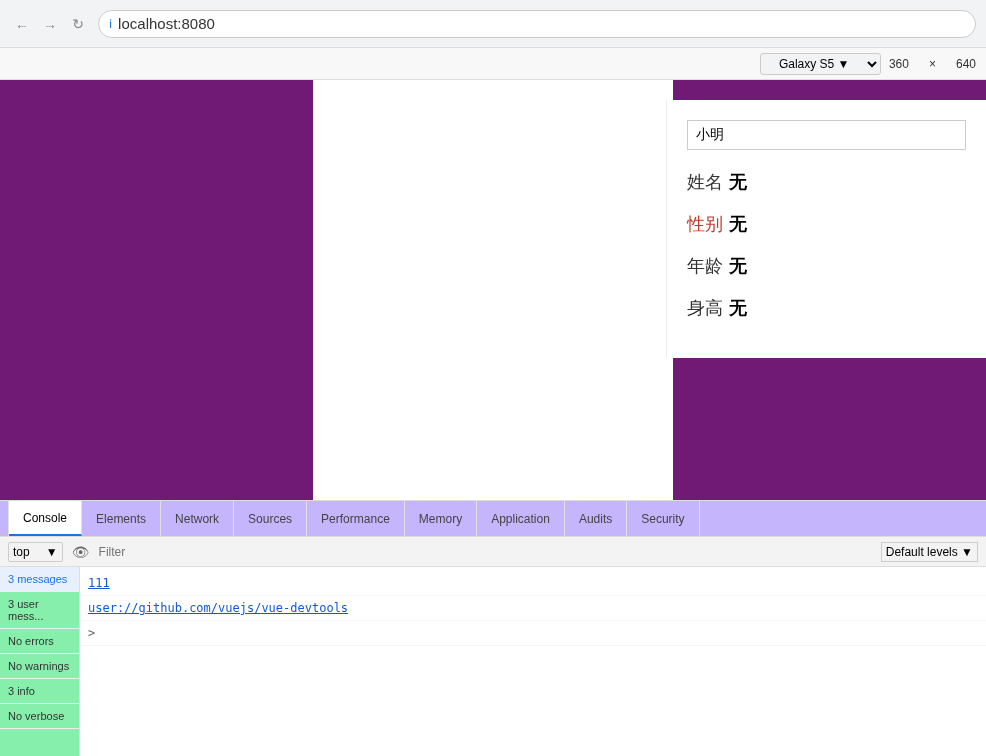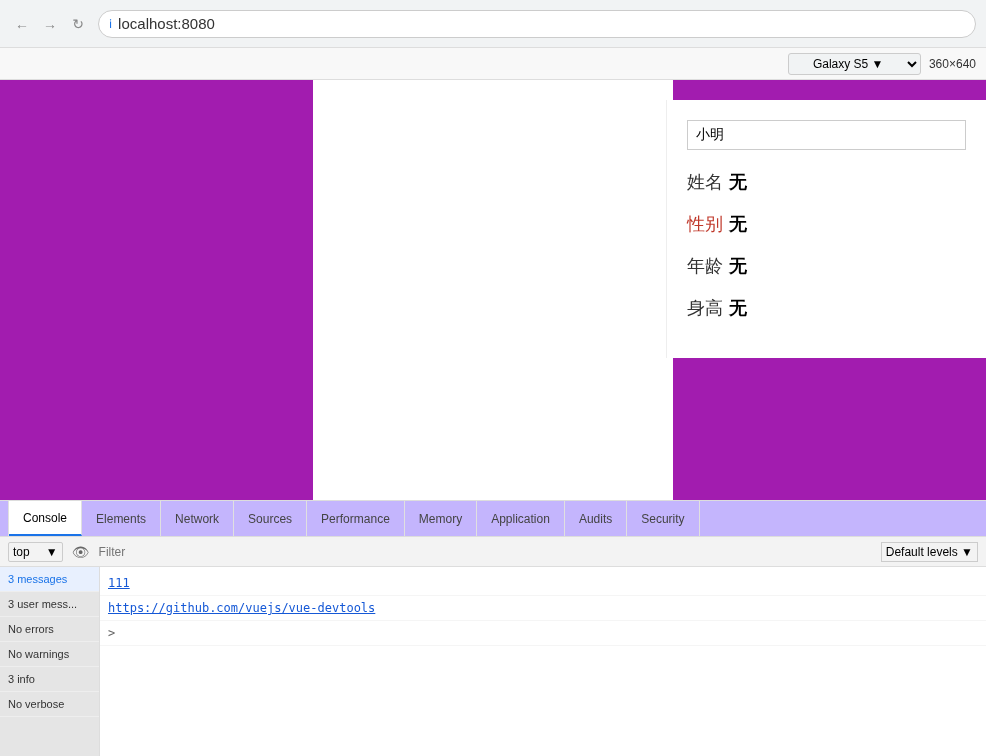--- a/index.html
+++ b/index.html
@@ -51,26 +51,26 @@
       justify-content: flex-end;
       padding: 0 10px;
       gap: 8px;
       font-size: 12px;
       color: #333;
     }
     .device-selector {
       background: #f1f3f4;
       border: 1px solid #ccc;
       border-radius: 3px;
-      padding: 2px 20px;
+      padding: 2px 14px;
       font-size: 12px;
       cursor: pointer;
     }
     .dimension-display {
-      display: flex; align-items: center; gap: 0; font-size: 12px;
+      display: flex; align-items: center; gap: 20px; font-size: 12px;
     }
 
     
     .page-content {
       flex: 1;
       background: #fff;
       position: relative;
       overflow: hidden;
     }
 
@@ -184,23 +184,23 @@
       display: flex; align-items: flex-end; gap: 4px;
     }
 
     .console-output {
       flex: 1;
       overflow-y: auto;
       display: flex;
     }
 
     .sidebar-messages {
-      width: 100px;
+      width: 80px;
       border-right: 1px solid #ddd;
-      background: #e5e5e5;
+      background: #86efac;
       font-size: 11px;
       color: #333;
     }
     .sidebar-item-msg {
       padding: 6px 8px;
       border-bottom: 1px solid #eee;
       cursor: pointer;
       font-size: 11px;
     }
     .sidebar-item-msg.active { background: #e8f0fe; color: #1a73e8; }
@@ -242,21 +242,21 @@
   </select>
   <div class="dimension-display">
     <span>360</span>
     <span>×</span>
     <span>640</span>
   </div>
 </div>
 
 <div style="position:relative; height: calc(756px - 80px);">
 
-  <div class="page-content" style="height: calc(100% - 256px); background: #a21caf;">
+  <div class="page-content" style="height: calc(100% - 256px); background: #701a75;">
 
     <div style="width: 360px; height: 100%; background: #fff; margin: 0 auto; position: relative;">
     </div>
 
     <div class="vue-panel">
       <input class="vue-input" type="text" value="小明" style="">
       
       <div class="info-row">
         <span class="info-label">姓名</span>
         <span class="info-value">无</span>
@@ -324,21 +324,21 @@
         <div class="sidebar-item-msg">
           <span>No verbose</span>
         </div>
       </div>
 
       <div class="console-messages">
         <div class="console-line blue">
           <span>111</span>
         </div>
         <div class="console-line">
-          <a href="#">https://github.com/vuejs/vue-devtools</a>
+          <a href="#">user://github.com/vuejs/vue-devtools</a>
         </div>
         <div class="console-line">
           <span class="arrow">&gt;</span>
         </div>
       </div>
     </div>
   </div>
 </div>
 
 </body></html>

